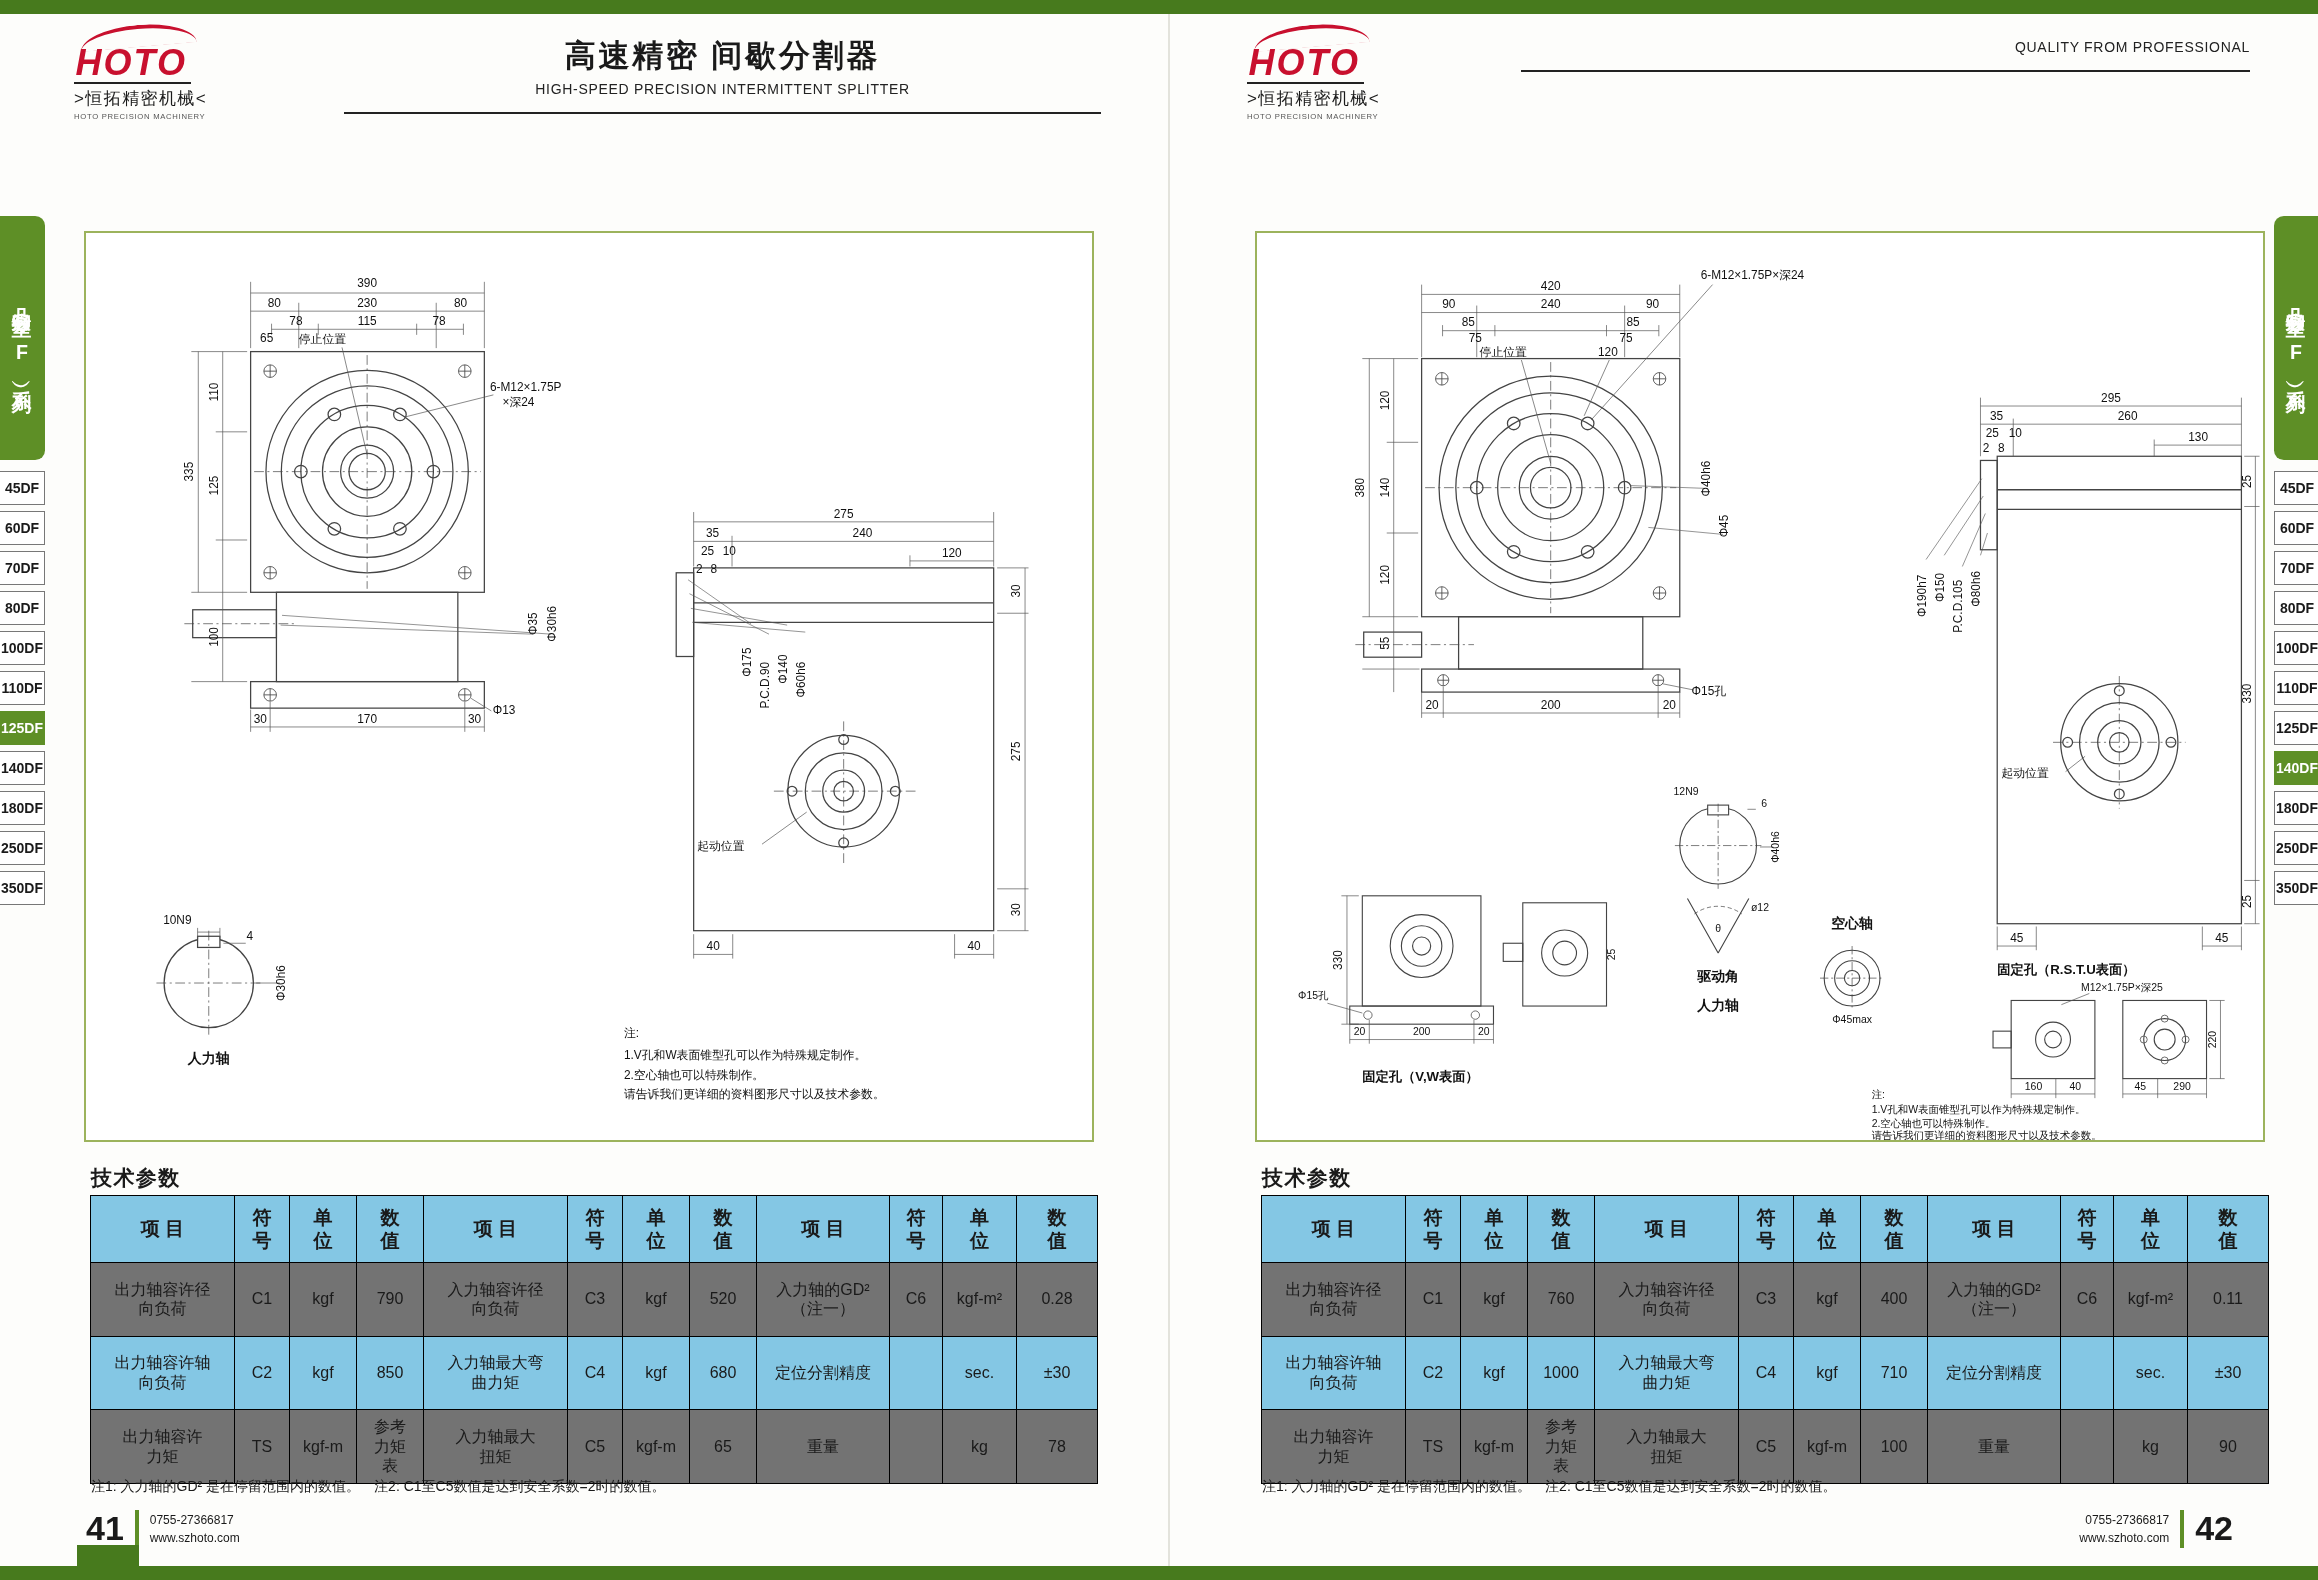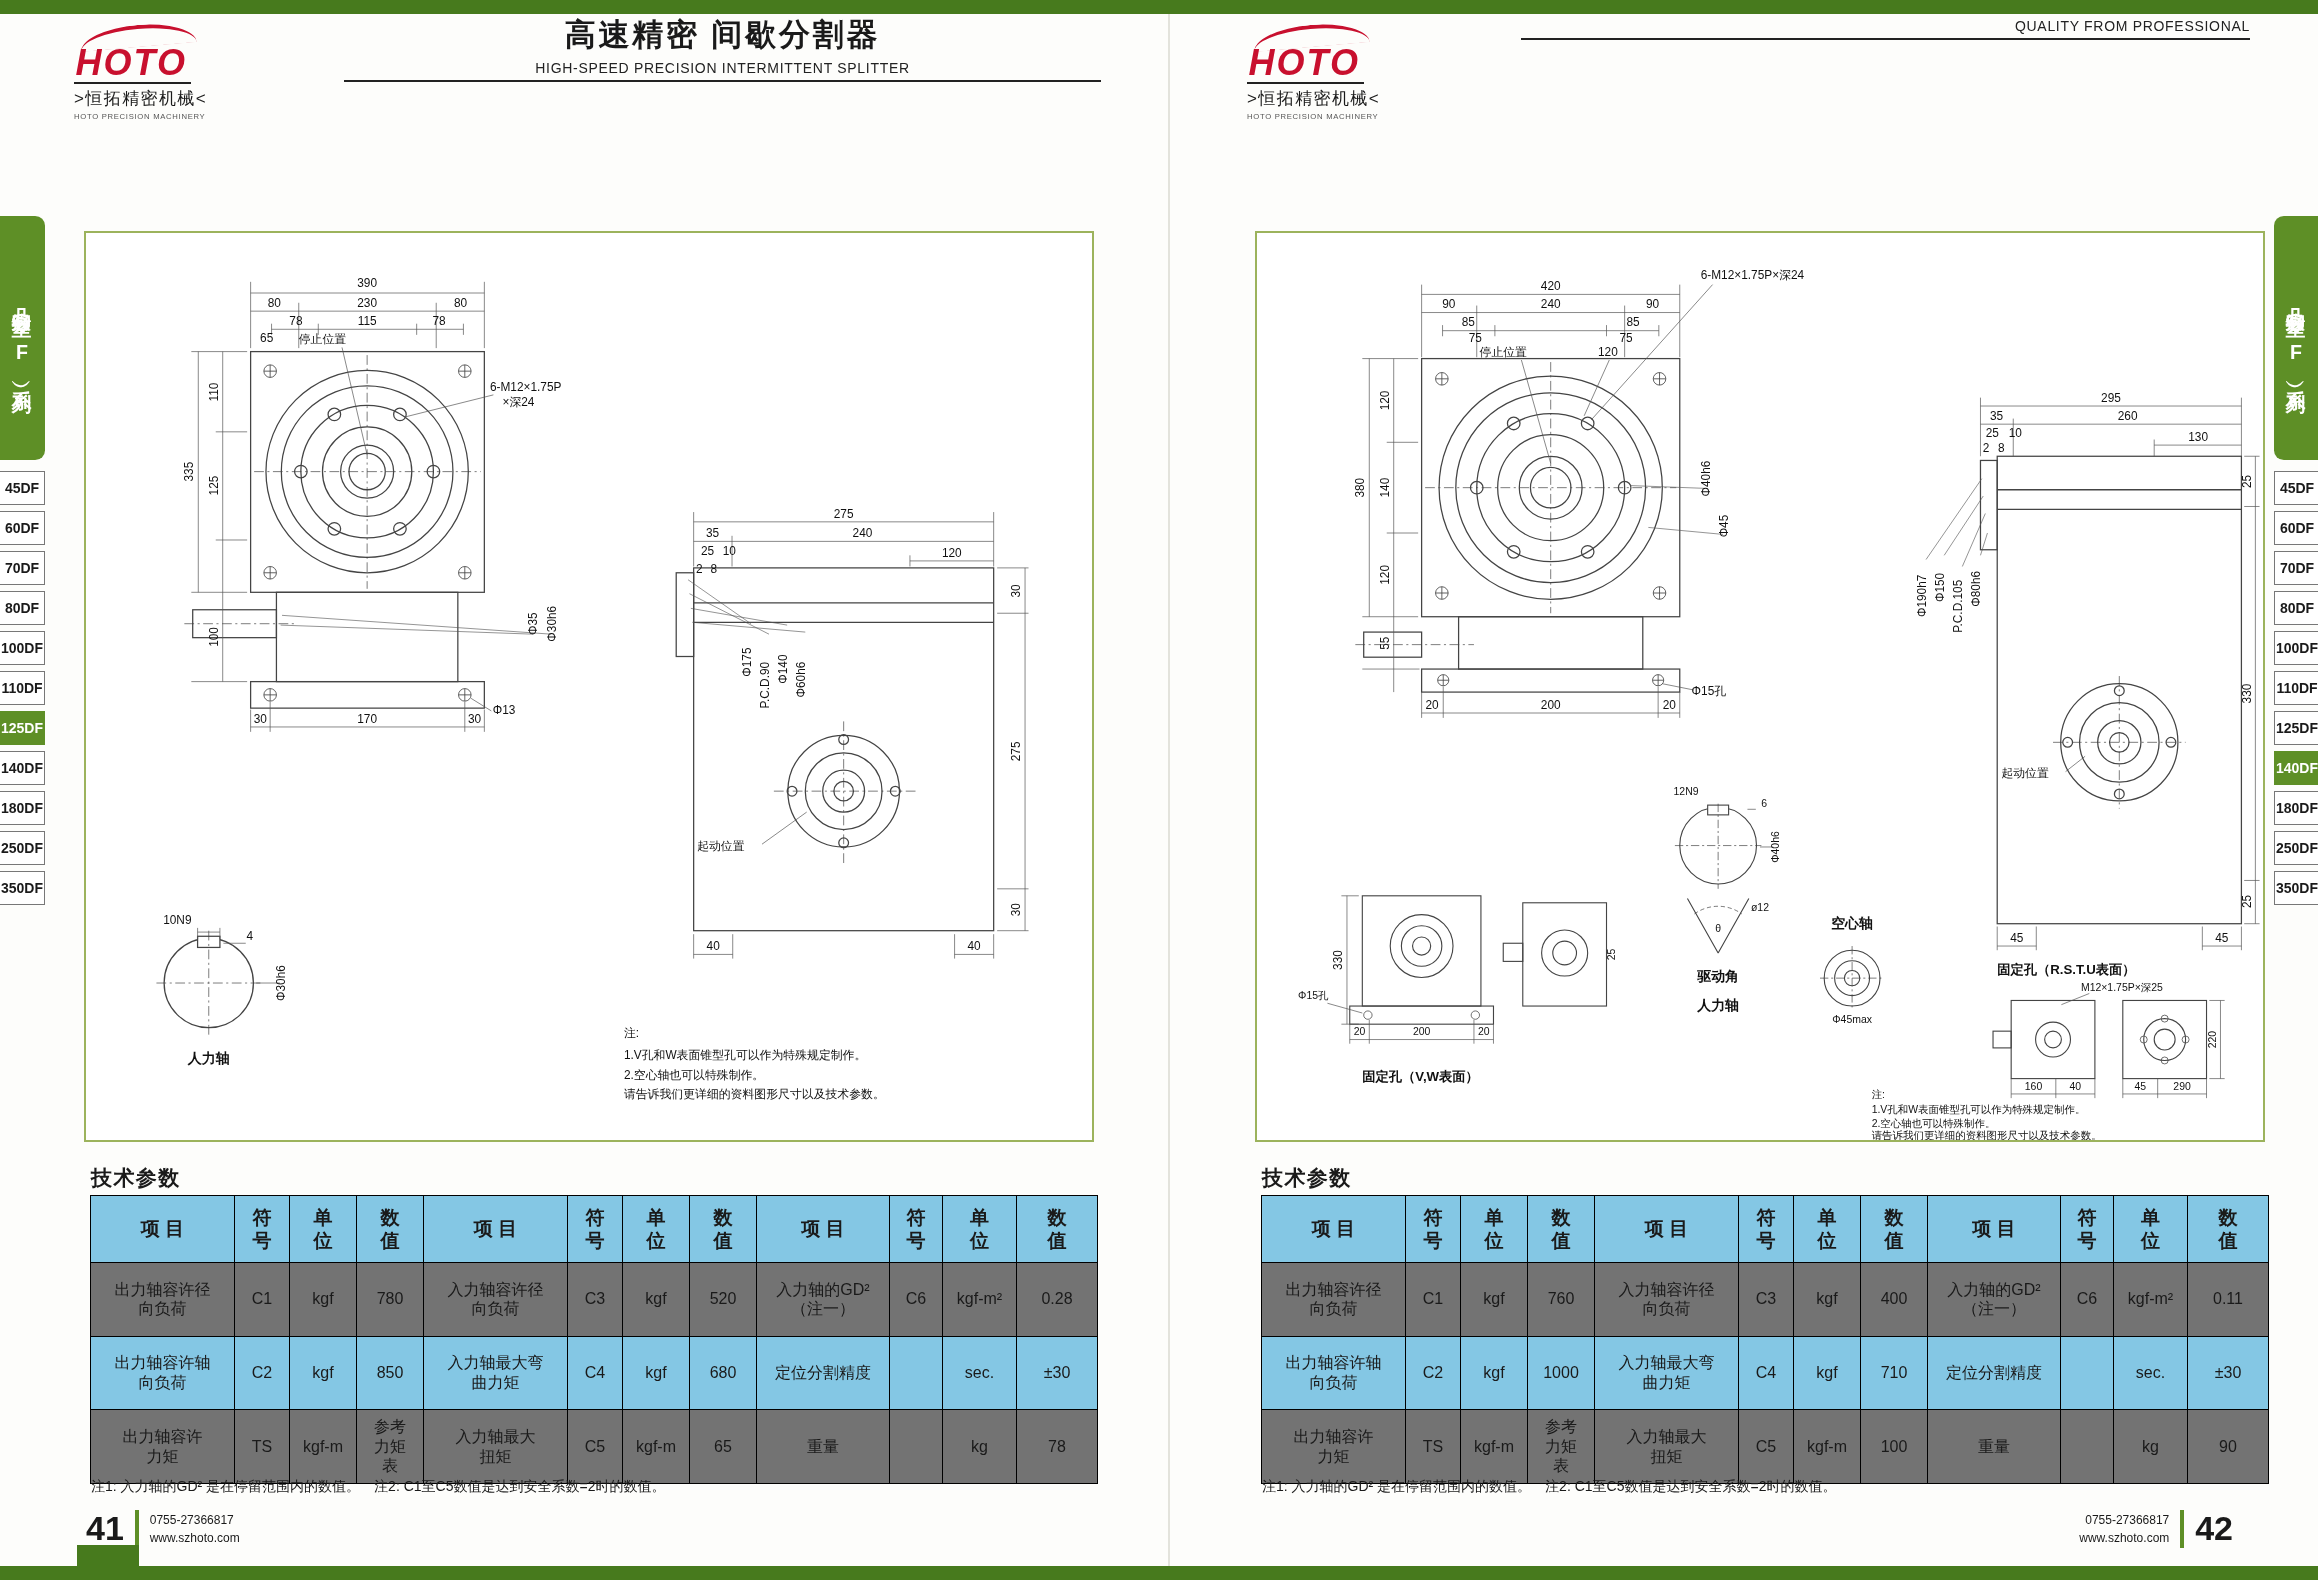--- a/index.html
+++ b/index.html
@@ -18,21 +18,21 @@
   .corner-block{position:absolute;left:77px;bottom:5.6px;width:62px;height:29.4px;background:var(--green-dark);}
   .fold{position:absolute;left:1168px;top:14px;bottom:14px;width:2.1px;background:#e3e3dc;}
 
   
   .logo{position:absolute;width:175px;}
   .logo .swoosh{width:116px;height:18px;border-top:4.9px solid var(--red);border-radius:50%/100% 100% 0 0;transform:rotate(-5deg);margin-left:5.6px;}
   .logo .word{font-size:36px;font-weight:bold;font-style:italic;color:var(--red);letter-spacing:2.1px;line-height:0.9;border-bottom:2.1px solid #222;display:inline-block;padding:0 4.2px 2.8px 1.4px;}
   .logo .cn{font-size:17px;font-weight:normal;margin-top:3px;letter-spacing:1.4px;}
   .logo .en{font-size:7.7px;color:#555;letter-spacing:0.7px;margin-top:1.4px;}
 
-  .title-block{position:absolute;top:14px;border-bottom:2.1px solid #222;padding-bottom:4px;}
+  .title-block{position:absolute;top:35px;border-bottom:2.1px solid #222;padding-bottom:15px;}
   .title-block .main{font-size:31px;font-weight:bold;letter-spacing:2.8px;}
   .title-block .sub{font-size:14px;letter-spacing:0.7px;margin-top:4.2px;color:#222;}
   .tb-left{left:344px;width:757px;text-align:center;}
   .tb-right{left:1521px;width:729px;text-align:right;}
 
   
   .series-tab{position:absolute;top:216px;width:45px;height:244px;background:var(--green);color:#fff;
       display:flex;align-items:center;justify-content:center;writing-mode:vertical-rl;text-orientation:upright;
       font-size:19.6px;font-weight:bold;letter-spacing:5.6px;}
   .series-tab.sl{left:0;border-radius:0 9.8px 9.8px 0;}
@@ -520,21 +520,21 @@
       <th>单
 位</th>
       <th>数
 值</th>
     </tr>
     <tr>
       <td>出力轴容许径
 向负荷</td>
       <td>C1</td>
       <td>kgf</td>
-      <td>780</td>
+      <td>790</td>
       <td>入力轴容许径
 向负荷</td>
       <td>C3</td>
       <td>kgf</td>
       <td>520</td>
       <td>入力轴的GD²
 （注一）</td>
       <td>C6</td>
       <td>kgf-m²</td>
       <td>0.28</td>

